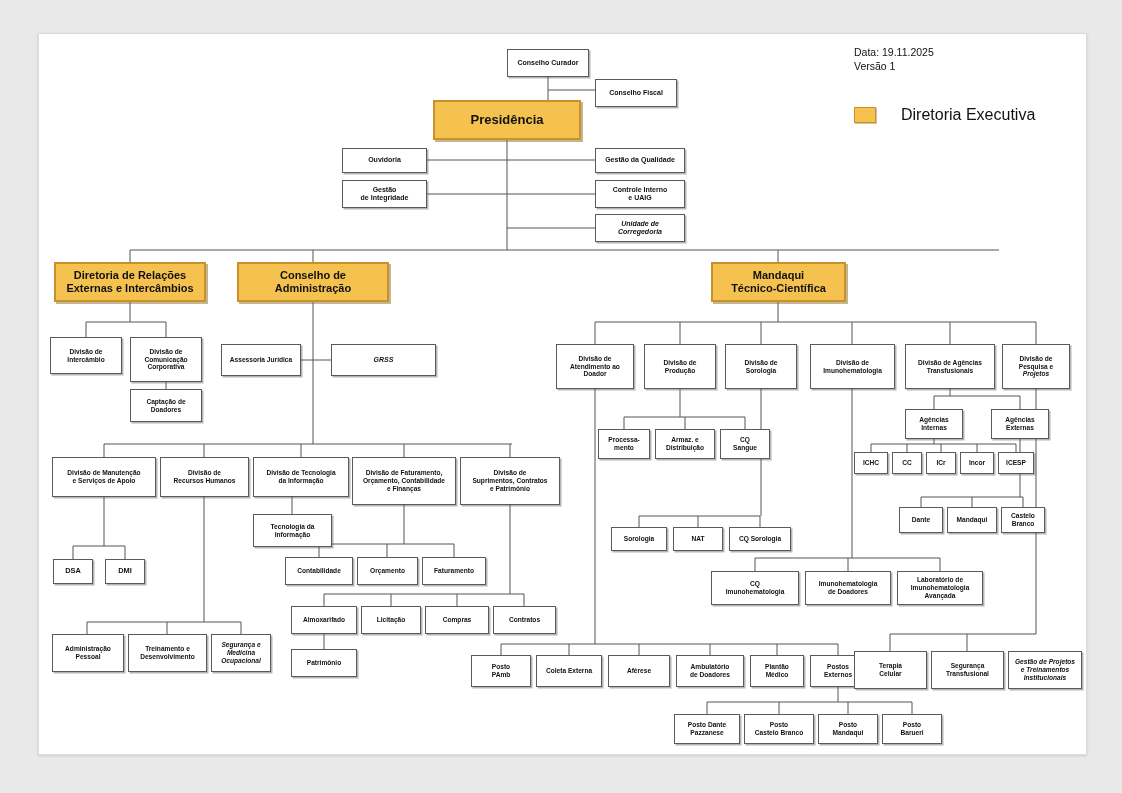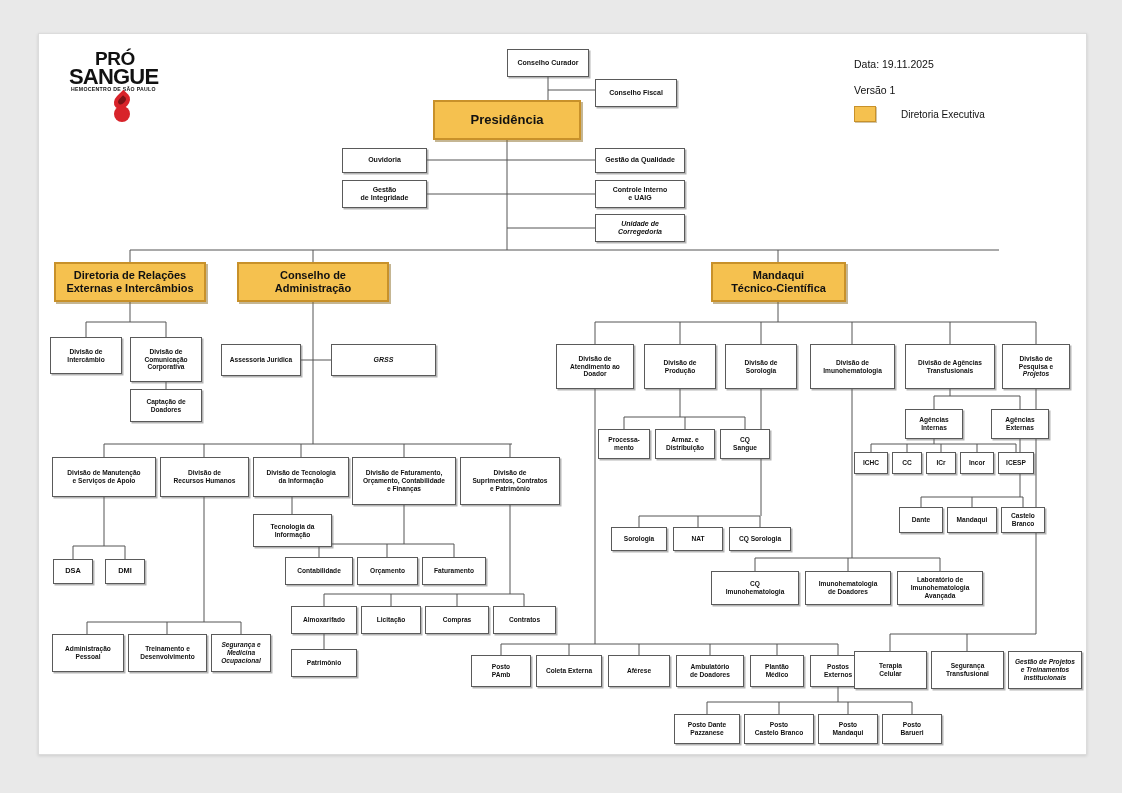--- a/index.html
+++ b/index.html
@@ -95,42 +95,34 @@
   }
   .drop-in {
     position: absolute; left: 52px; top: 52px;
     width: 6px; height: 9px;
     background: #7d1417;
     border-radius: 0 50% 50% 50%;
     transform: rotate(45deg);
   }
   #title-block { position: absolute; left: 815px; top: 10px; width: 225px; }
   .org-title { font-size: 15px; font-weight: bold; color: #111; letter-spacing: 0.2px; }
-  .org-meta { font-size: 10.5px; color: #111; margin-top: 14px; }
+  .org-meta { font-size: 10.5px; color: #111; margin-top: 2px; }
   #legend { position: absolute; left: 815px; top: 72px; display: flex; align-items: center; gap: 8px; }
   .legend-swatch {
     width: 20px; height: 14px; background: #f5c14f; border: 1px solid #c8912a;
     box-shadow: 1px 1px 0 rgba(140,110,40,0.4);
   }
-  .legend-label { font-size: 10px; color: #111; padding-left: 17px; }
+  .legend-label { font-size: 16px; color: #111; padding-left: 17px; }
 </style>
 </head>
 <body>
 
 <div id="screen">
   <div id="canvas">
 
-    <div id="logo">
-      <div class="logo-pro">PRÓ</div>
-      <div class="logo-sangue">SANGUE</div>
-      <div class="logo-sub">HEMOCENTRO DE SÃO PAULO</div>
-      <div class="drop"></div>
-      <div class="drop-in"></div>
-      <div class="drop2"></div>
-    </div>
 
     <div id="title-block">
       <div class="org-meta">Data: 19.11.2025</div>
       <div class="org-meta">Versão 1</div>
     </div>
 
     <div id="legend">
       <div class="legend-swatch"></div>
       <div class="legend-label">Diretoria Executiva</div>
     </div>

